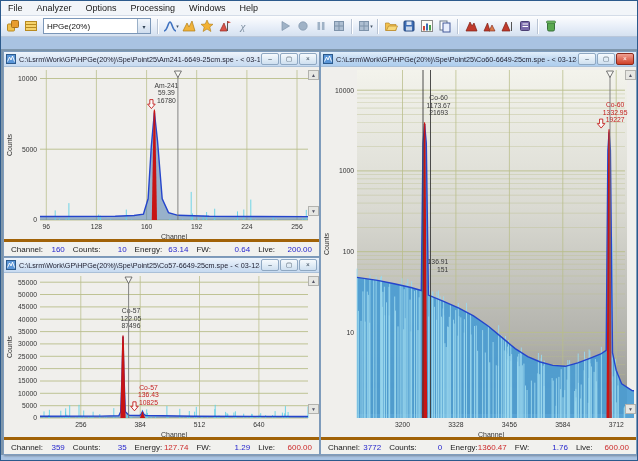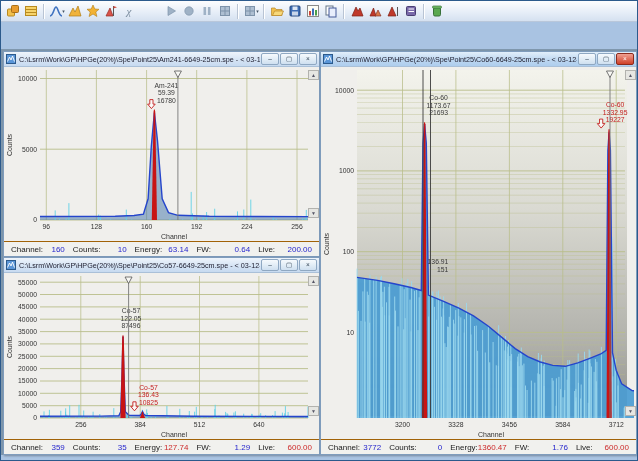--- a/index.html
+++ b/index.html
@@ -32,46 +32,58 @@
   .wbtn{width:16px;height:10px;font-size:6.5px;line-height:9px;text-align:center;border:1px solid #8fa8c2;border-radius:2px;margin-left:1px;background:linear-gradient(180deg,#f6fafd,#cfe0f0);color:#345;flex:none;}
   .win.active .wbtn.cls{background:linear-gradient(180deg,#f0a092,#d04028);color:#fff;border-color:#8c2a1c;}
   .wplot{position:relative;flex:1;background:#f0efec;overflow:hidden;}
   .plot-bg{position:absolute;left:36px;right:9px;top:3px;bottom:23px;}
   .bg-steel{background:linear-gradient(180deg,#dfdfdb 0%,#b2b2ae 35%,#77777 ,#6a6a68 70%,#4c4c4c 100%);}
   .bg-light{background:linear-gradient(180deg,#f3f3ec 0%,#dadad2 40%,#b2b2ac 78%,#91918b 100%);}
   svg.chart{position:absolute;left:0;top:0;}
   .spin{position:absolute;right:0;width:9px;height:8px;font-size:5px;color:#556;text-align:center;line-height:8px;background:#e6e6e2;border:1px solid #b2b2ae;}
   .spin.up{top:3px;}
   .spin.dn{bottom:23px;}
-  .wstatus{height:14px;border-top:1px solid #a16207;background:#f1f1ee;display:flex;align-items:center;font-size:8px;padding:0 3px;}
+  .wstatus{height:14px;border-top:3px solid #a16207;background:#f1f1ee;display:flex;align-items:center;font-size:8px;padding:0 3px;}
   .sg{flex:1;display:flex;justify-content:space-between;padding:0 4px;white-space:nowrap;}
   .sl{color:#1a1a1a;}
   .sv.b{color:#2626cc;}
   .sv.r{color:#cc2a2a;}
 </style>
 </head>
 <body>
 
 <div class="app">
 
 
+  <div class="menubar">
+      <span class="menu-item">File</span>
+      <span class="menu-item">Analyzer</span>
+      <span class="menu-item">Options</span>
+      <span class="menu-item">Processing</span>
+      <span class="menu-item">Windows</span>
+      <span class="menu-item">Help</span>
+    </div>
 
   <div class="toolbar">
       <span class="tbtn">
         <svg width="14" height="14" viewBox="0 0 14 14">
           <rect x="1.5" y="5" width="7" height="7" rx="1" fill="#f2c14e" stroke="#b88a20"></rect>
           <rect x="5.5" y="1.5" width="7" height="7" rx="1" fill="#e89c2e" stroke="#a8701a"></rect>
         </svg>
       </span>
       <span class="tbtn">
         <svg width="14" height="14" viewBox="0 0 14 14">
           <rect x="1.5" y="2.5" width="11" height="9" fill="#f6d36b" stroke="#b88a20"></rect>
           <line x1="1.5" y1="5.5" x2="12.5" y2="5.5" stroke="#b88a20"></line>
           <line x1="1.5" y1="8.5" x2="12.5" y2="8.5" stroke="#b88a20"></line>
         </svg>
+      </span>
+      <span class="combo" style="width: 106px;">
+        <span class="cv">HPGe(20%)</span>
+        <span class="arr">▾</span>
       </span>
       <span class="tsep"></span>
       <span class="tbtn">
         <svg width="14" height="14" viewBox="0 0 14 14">
           <path d="M1,12 C4.5,12 5,3 7,3 C9,3 9.5,12 13,12" fill="none" stroke="#3f72c0" stroke-width="1.6"></path>
         </svg>
         <span class="dd">▾</span>
       </span>
       <span class="tbtn">
         <svg width="14" height="14" viewBox="0 0 14 14">

